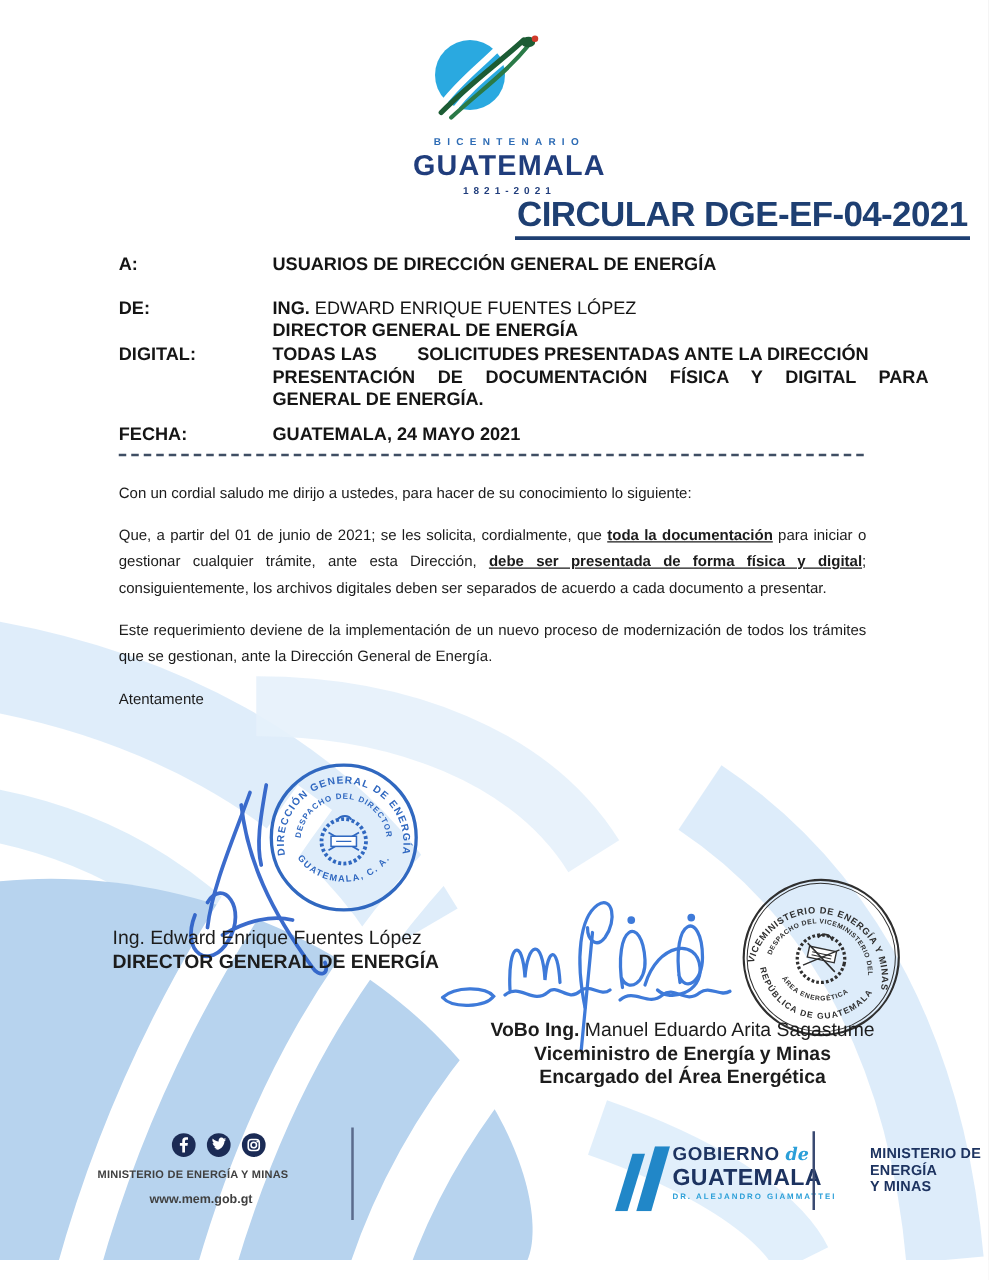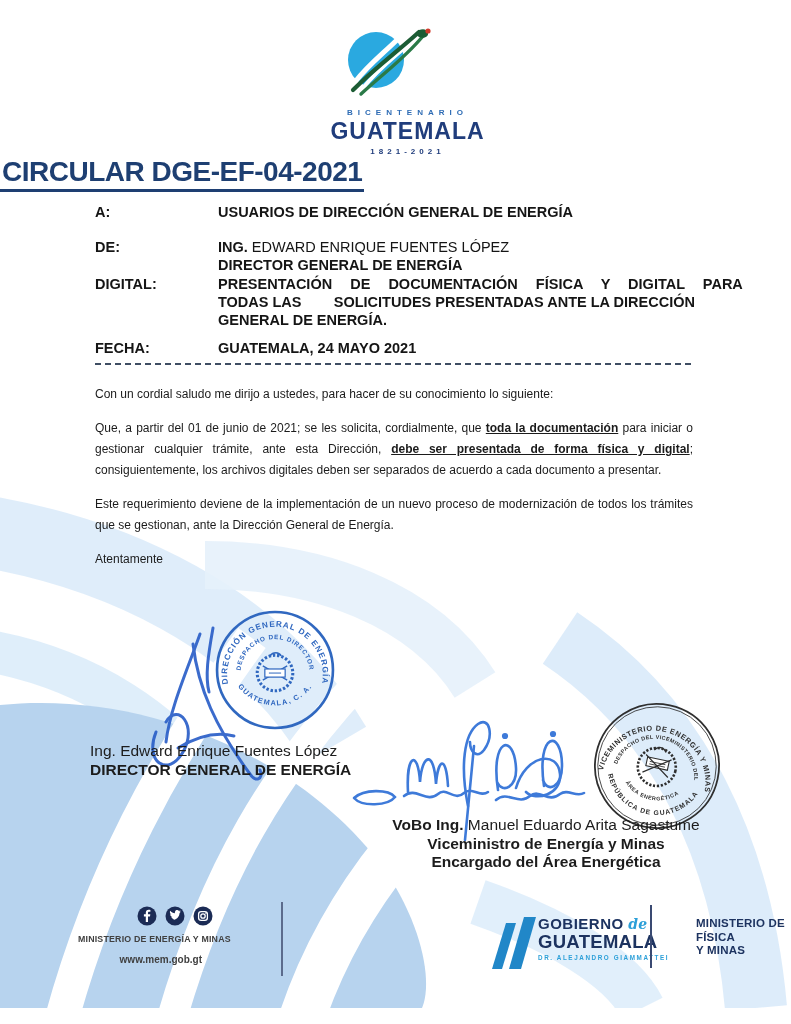--- a/index.html
+++ b/index.html
@@ -9,21 +9,21 @@
     font-family:"Liberation Sans", sans-serif; color:#1c1c1c;
   }
   .wm { position:absolute; inset:0; z-index:0; }
 
   
   .hdr { position:absolute; top:20px; left:12px; width:791px; text-align:center; z-index:1; }
   .hdr .bic { font-size:8px; font-weight:bold; letter-spacing:5px; color:#2e6cb5; margin-top:2px; }
   .hdr .gt  { font-size:23px; font-weight:800; letter-spacing:1px; color:#203d7c; margin-top:1px; }
   .hdr .yrs { font-size:8px; font-weight:bold; letter-spacing:4px; color:#203d7c; margin-top:2px; }
 
-  .doc-title { position:absolute; top:156px; left:0; width:776px; text-align:left; z-index:1; }
+  .doc-title { position:absolute; top:156px; left:0; width:776px; text-align:right; z-index:1; }
   .doc-title span {
     display:inline-block; font-size:28px; font-weight:bold; letter-spacing:-0.5px;
     color:#1e3f72; border-bottom:3px solid #1e3f72; padding:0 2px 1px 2px;
   }
 
   
   .fields { position:absolute; top:203px; left:95px; width:600px; z-index:1;
             font-size:14.5px; line-height:18px; color:#151515; }
   .frow { display:flex; }
   .flabel { width:123px; font-weight:bold; flex:0 0 123px; }
@@ -120,22 +120,22 @@
       <div>
         <div>
           <span class="fval">ING.</span><span class="reg"> EDWARD ENRIQUE FUENTES LÓPEZ</span>
         </div>
         <div class="fval">DIRECTOR GENERAL DE ENERGÍA</div>
       </div>
     </div>
     <div class="frow mb-as">
       <div class="flabel">DIGITAL:</div>
       <div>
+        <div class="fval pre">TODAS LAS        SOLICITUDES PRESENTADAS ANTE LA DIRECCIÓN</div>
         <div class="fval pre wsp">PRESENTACIÓN  DE  DOCUMENTACIÓN  FÍSICA  Y  DIGITAL  PARA</div>
-        <div class="fval pre">TODAS LAS        SOLICITUDES PRESENTADAS ANTE LA DIRECCIÓN</div>
         <div class="fval pre">GENERAL DE ENERGÍA.</div>
       </div>
     </div>
     <div class="frow">
       <div class="flabel">FECHA:</div>
       <div class="fval">GUATEMALA, 24 MAYO 2021</div>
     </div>
   </div>
 
   <div class="dashes"></div>
@@ -274,17 +274,17 @@
       <span class="gov-de">de</span>
     </div>
     <div class="gov-row2">GUATEMALA</div>
     <div class="gov-sub">DR. ALEJANDRO GIAMMATTEI</div>
   </div>
 
   <div class="vdiv2"></div>
 
   <div class="f-right">
     <div>MINISTERIO DE</div>
-    <div>FÍSICA</div>
+    <div>ENERGÍA</div>
     <div>Y MINAS</div>
   </div>
 
 </div>
 
 </body></html>

